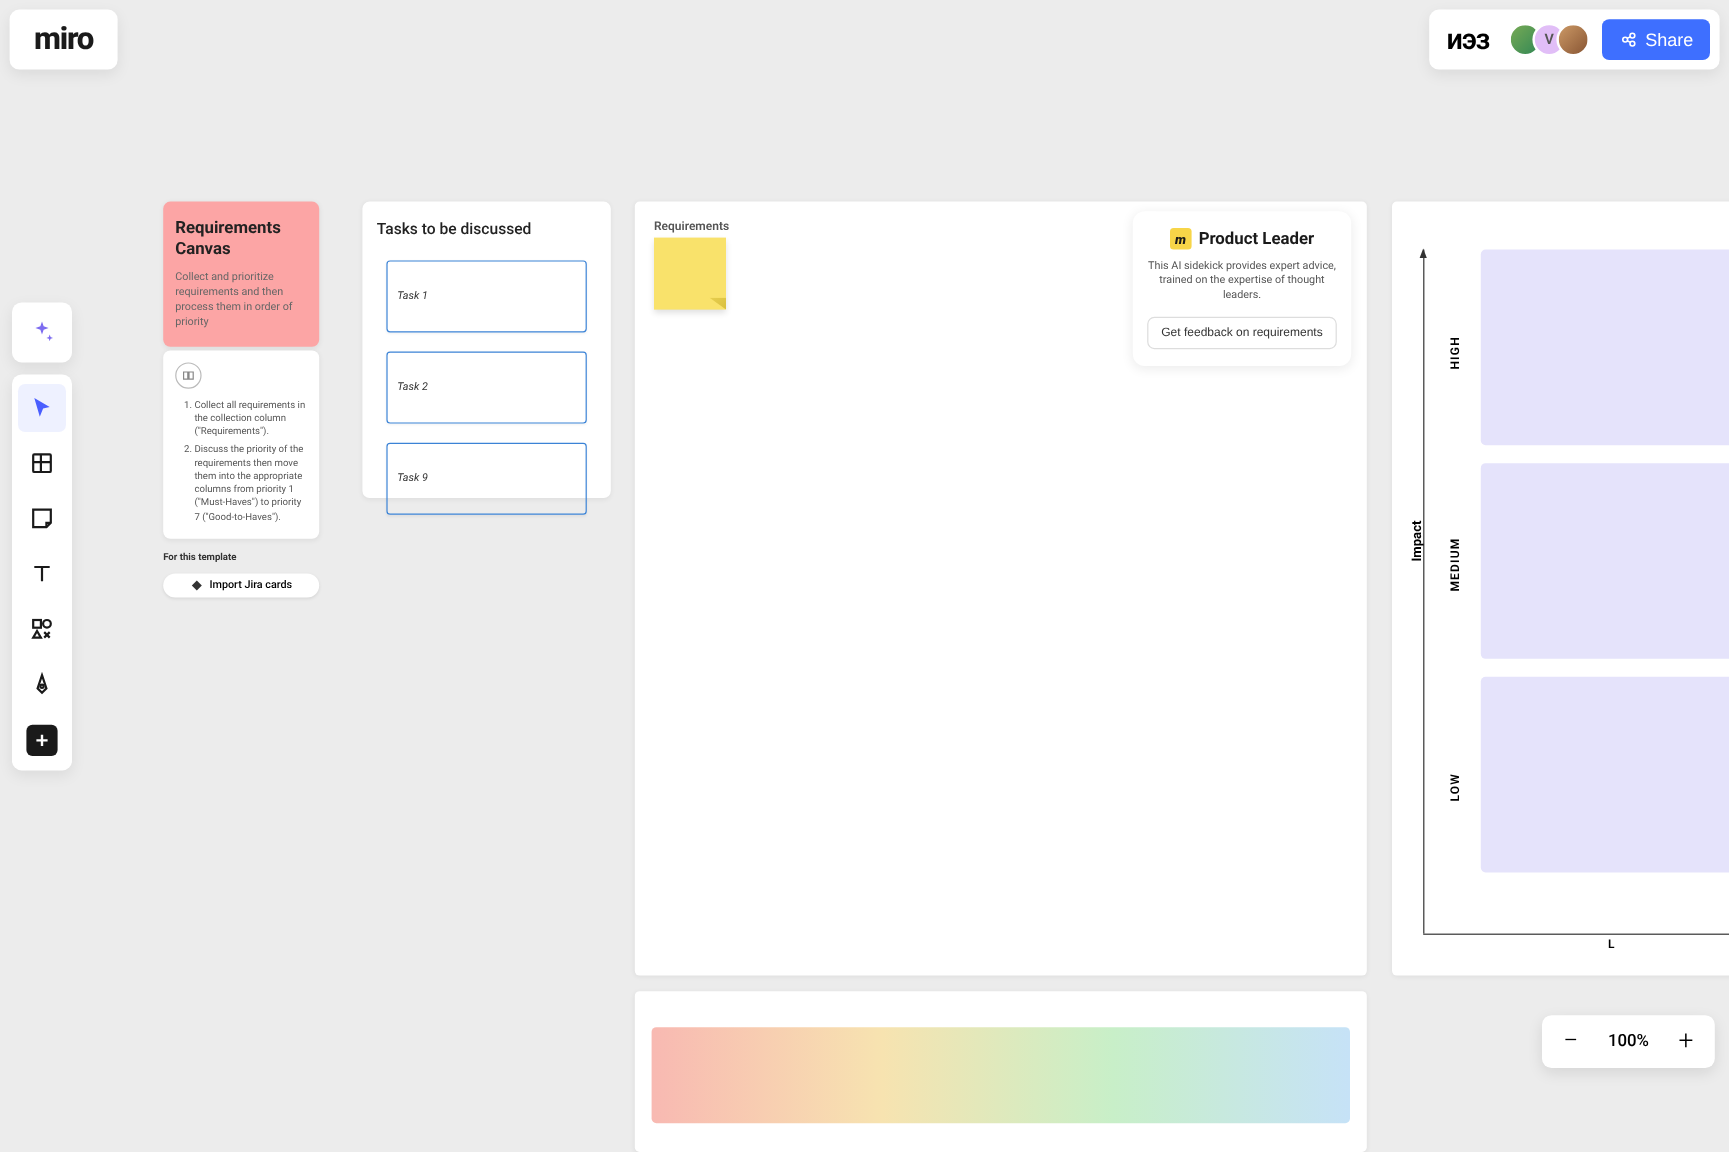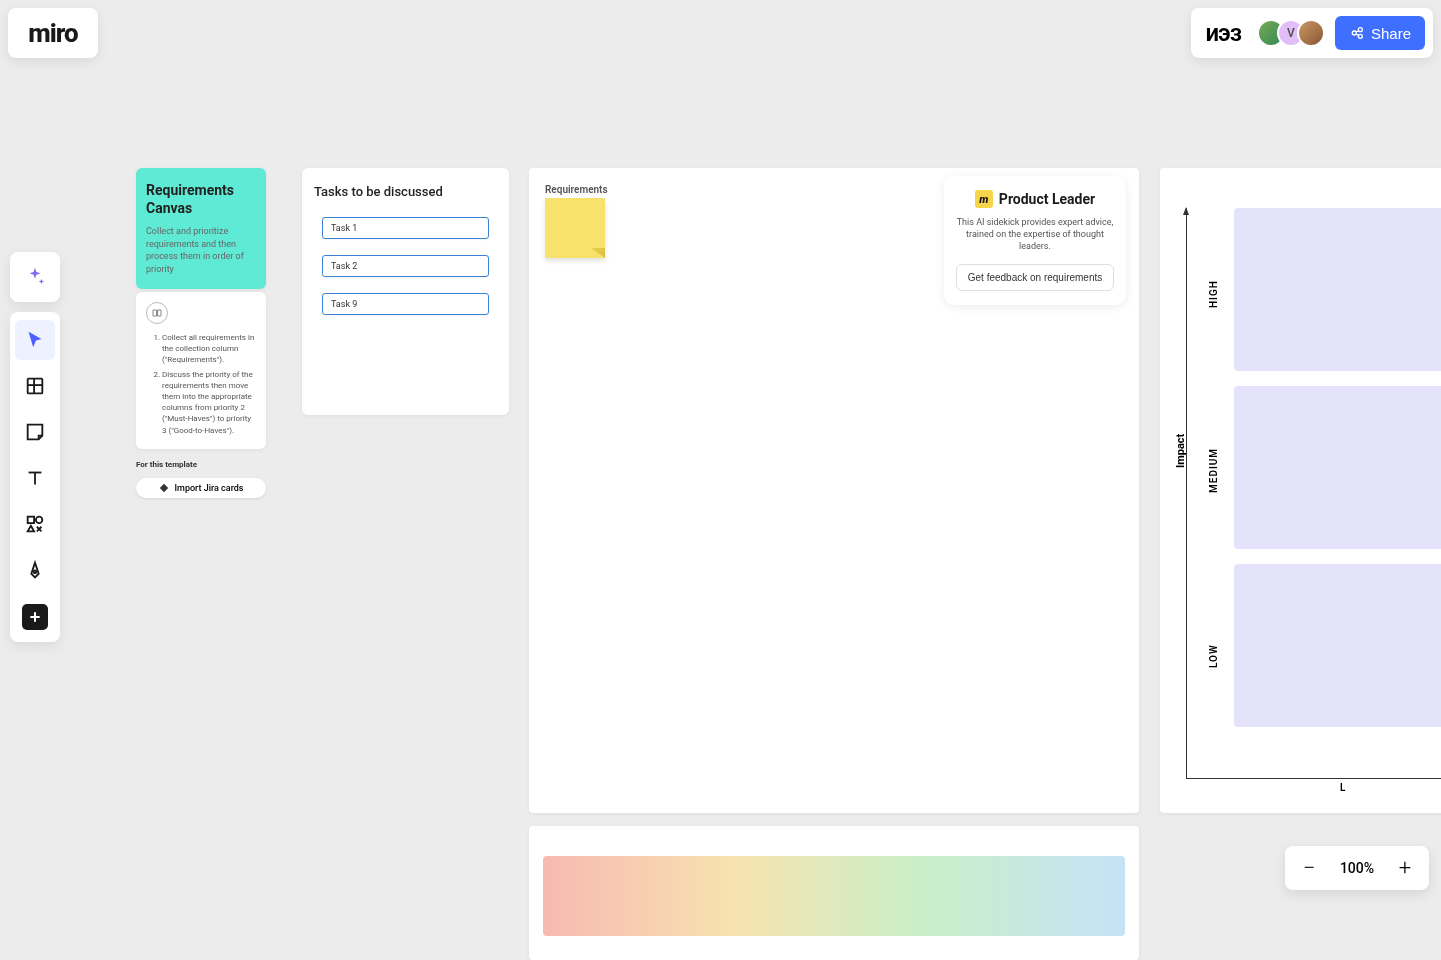--- a/index.html
+++ b/index.html
@@ -95,21 +95,21 @@
   width: 26px; height: 26px; border-radius: 5px;
   margin-top: 10px; margin-bottom: 6px;
 }
 .tool-item.plus svg { width: 16px; height: 16px; stroke: #fff; }
 
 
 .panel-canvas {
   position: absolute;
   left: 136px; top: 168px;
   width: 130px;
-  background: #5eead4;
+  background: #fca5a5;
   border-radius: 6px;
   padding: 14px 10px;
   box-shadow: 0 1px 4px rgba(0,0,0,0.06);
 }
 .panel-canvas .title { font-weight: 700; font-size: 14px; line-height: 1.25; color: #222; }
 .panel-canvas .desc { font-size: 9px; line-height: 1.4; color: #666; margin-top: 8px; }
 
 .panel-steps {
   position: absolute;
   left: 136px; top: 292px;
@@ -151,25 +151,26 @@
   width: 207px; height: 247px;
   background: #fff;
   border-radius: 6px;
   padding: 16px 12px;
   box-shadow: 0 1px 4px rgba(0,0,0,0.06);
 }
 .panel-tasks .title { font-size: 13px; font-weight: 500; color: #222; margin-bottom: 18px; }
 .task-card {
   border: 1.5px solid #3b83d6;
   border-radius: 3px;
-  padding: 5px 8px;
+  padding: 24px 8px;
   font-size: 9px; color: #333;
   margin: 0 8px 16px 8px;
   box-shadow: 0 1px 2px rgba(0,0,0,0.05);
   cursor: pointer;
+  font-style: italic;
 }
 
 
 .frame-req {
   position: absolute;
   left: 529px; top: 168px;
   width: 610px; height: 645px;
   background: #fff;
   border-radius: 4px;
   box-shadow: 0 1px 4px rgba(0,0,0,0.06);
@@ -397,21 +398,21 @@
 </div>
 
 <div class="panel-steps">
   <div class="steps-icon">
     <svg viewBox="0 0 24 24" fill="none" stroke="#888" stroke-width="2">
         <path d="M4 6h7v12H4zM13 6h7v12h-7z"></path>
       </svg>
   </div>
   <ol>
     <li>Collect all requirements in the collection column ("Requirements").</li>
-    <li>Discuss the priority of the requirements then move them into the appropriate columns from priority 2 ("Must-Haves") to priority 3 ("Good-to-Haves").</li>
+    <li>Discuss the priority of the requirements then move them into the appropriate columns from priority 1 ("Must-Haves") to priority 7 ("Good-to-Haves").</li>
   </ol>
 </div>
 
 <div class="template-label">For this template</div>
 <div class="import-btn">
   <svg viewBox="0 0 24 24" fill="#333">
       <path d="M12 2l10 10-10 10L2 12z"></path>
     </svg>
   <span>Import Jira cards</span>
 </div>

